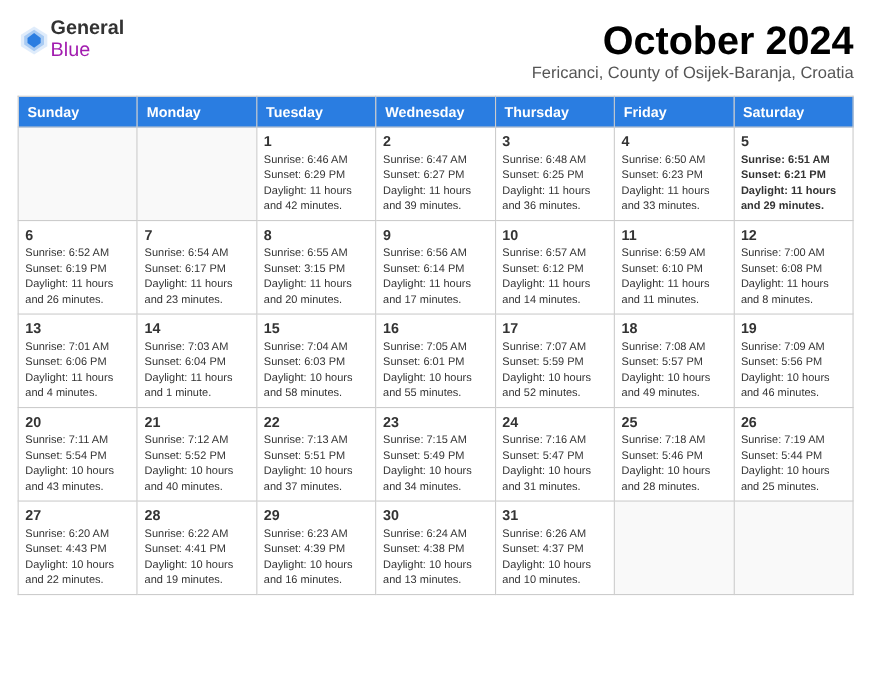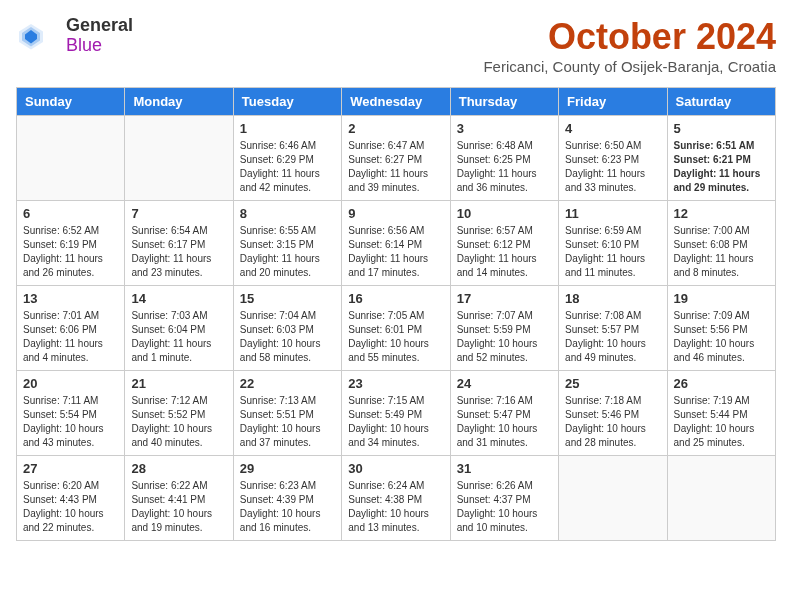--- a/index.html
+++ b/index.html
@@ -12,40 +12,40 @@
     }
     .header {
       display: flex;
       justify-content: space-between;
       align-items: flex-start;
       margin-bottom: 12px;
     }
     .logo {
       display: flex;
       align-items: center;
-      gap: 20px;
+      gap: 0;
     }
     .logo-text {
       font-size: 18px;
       font-weight: bold;
       line-height: 1.1;
     }
     .logo-text span.general { color: #333; }
     .logo-text span.blue { color: #1a6bb5; }
     .logo-icon {
       width: 30px;
       height: 30px;
     }
     .title-block {
       text-align: right;
     }
     .month-title {
       font-size: 36px;
       font-weight: bold;
-      color: #c2410c;
+      color: #000000;
     }
     .location {
       font-size: 15px;
       color: #555;
     }
     .calendar {
       width: 100%;
       border-collapse: collapse;
     }
     .calendar th {

